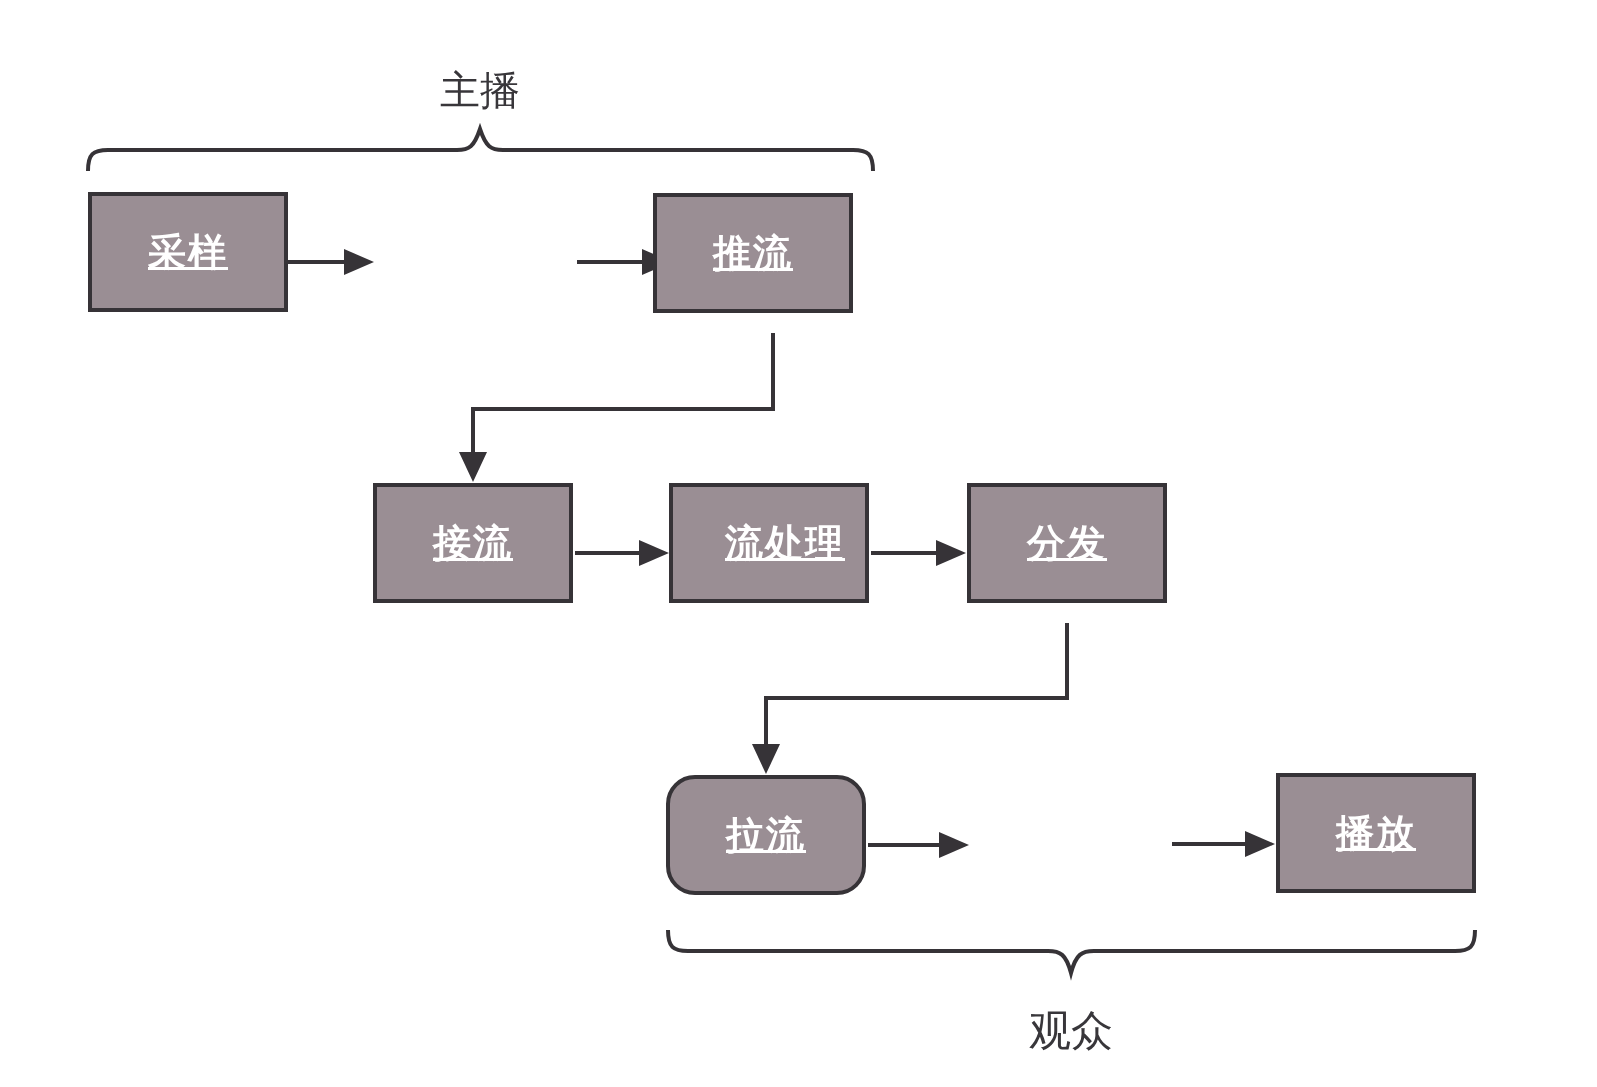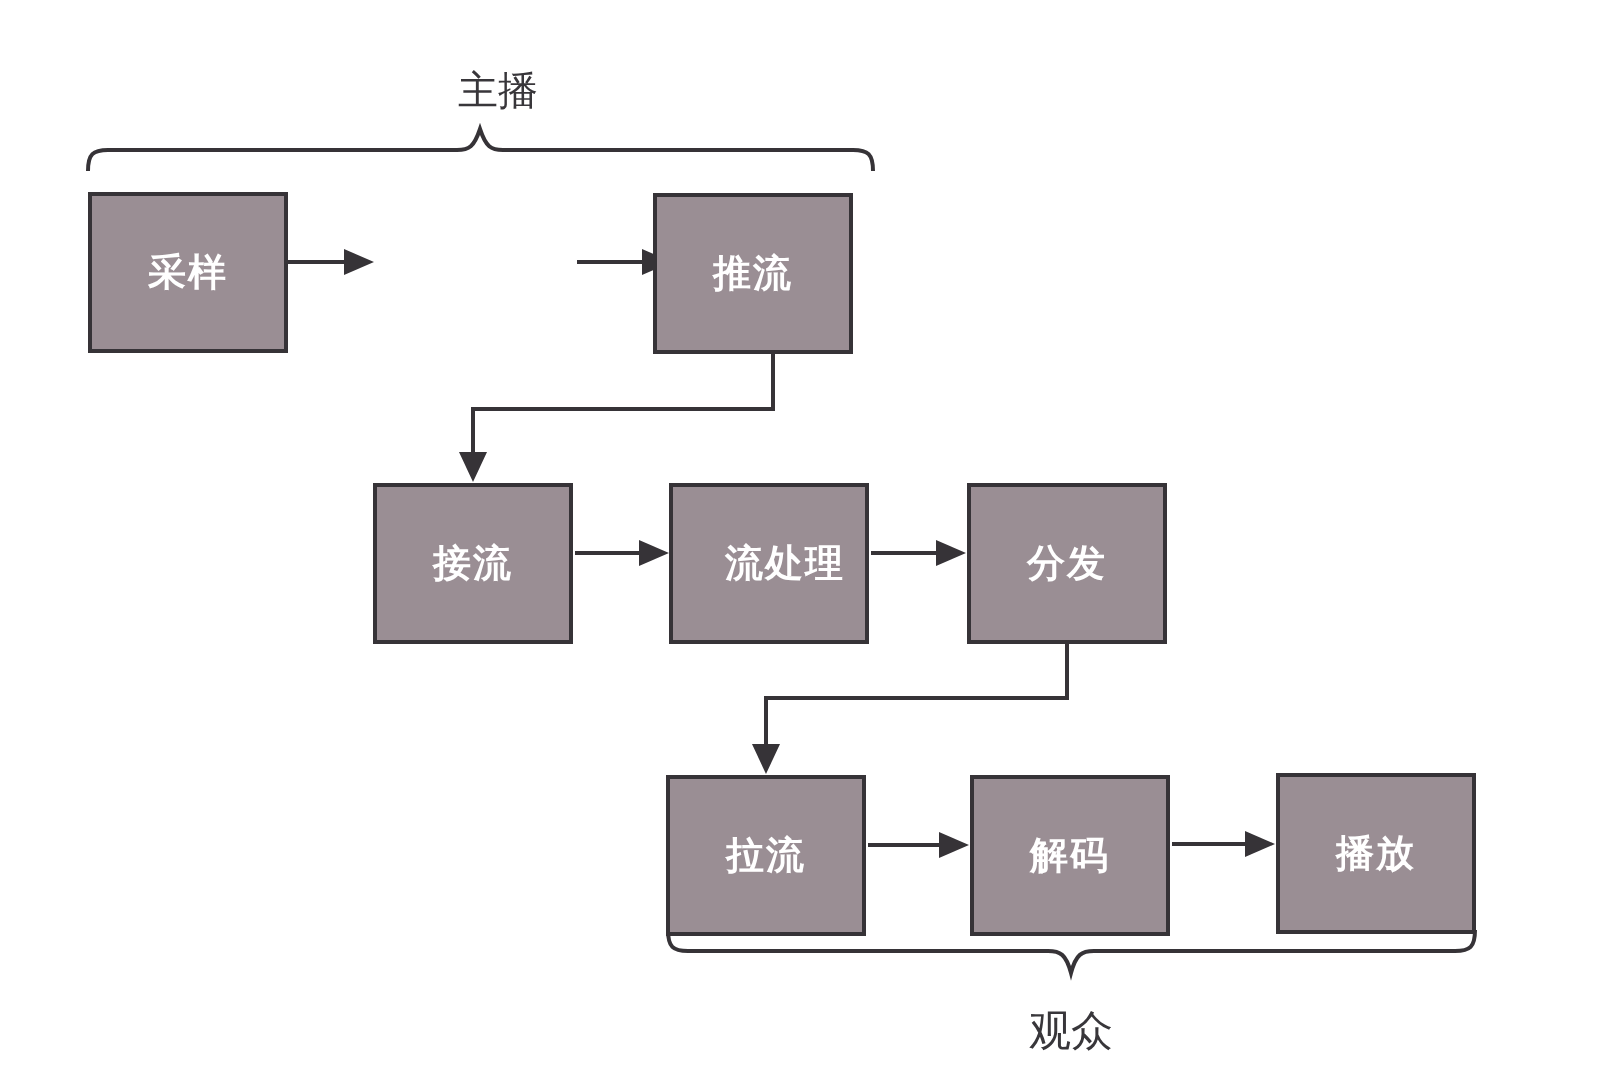--- a/index.html
+++ b/index.html
@@ -18,32 +18,33 @@
   .wires {
     position: absolute;
     left: 0;
     top: 0;
     width: 1597px;
     height: 1087px;
   }
   .node {
     position: absolute;
     width: 200px;
-    height: 161px;
+    height: 120px;
     box-sizing: border-box;
     background: #9a8e94;
     border: 4px solid #363337;
     display: flex;
     align-items: center;
     justify-content: center;
     color: #ffffff;
     font-size: 38px;
     font-weight: 700;
     letter-spacing: 2px;
     white-space: nowrap;
+    text-decoration: underline;
   }
   .group-label {
     position: absolute;
     transform: translateX(-50%);
     color: #38363a;
     font-size: 40px;
     font-weight: 400;
     white-space: nowrap;
     line-height: 1.1;
   }
@@ -92,26 +93,23 @@
   <div class="node" style="left:373px; top:483px;">
     <span>接流</span>
   </div>
   <div class="node" style="left:669px; top:483px;padding-left:32px;">
     <span>流处理</span>
   </div>
   <div class="node" style="left:967px; top:483px;">
     <span>分发</span>
   </div>
 
-  <div class="node" style="left:666px;  top:775px;">
+  <div class="node" style="left:666px;  top:775px;border-radius:29px;">
     <span>拉流</span>
-  </div>
-  <div class="node" style="left:970px;  top:775px;">
-    <span>解码</span>
   </div>
   <div class="node" style="left:1276px; top:773px;justify-content:center;">
     <span>播放</span>
   </div>
 
-  <div class="group-label" style="left:480px; top:68px;margin-left:18px;">主播</div>
+  <div class="group-label" style="left:480px; top:68px;">主播</div>
   <div class="group-label" style="left:1071px; top:1008px; font-size:42px;">观众</div>
 
 </div>
 
 </body></html>

